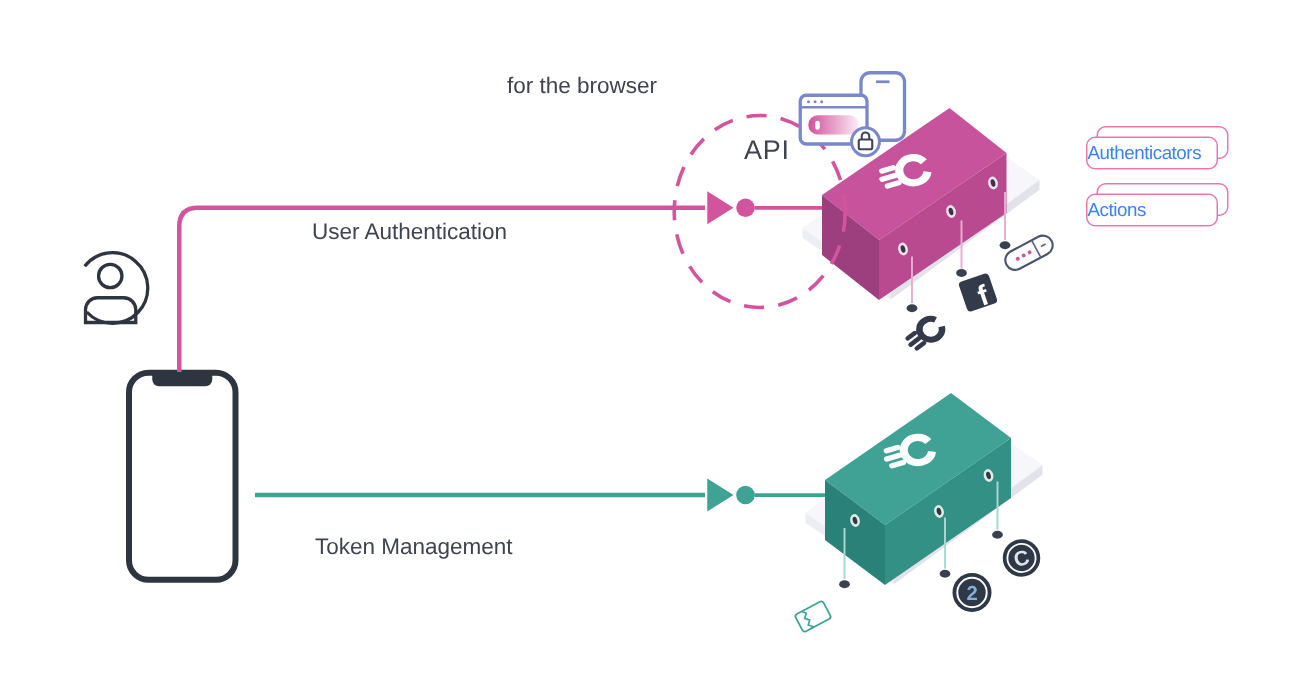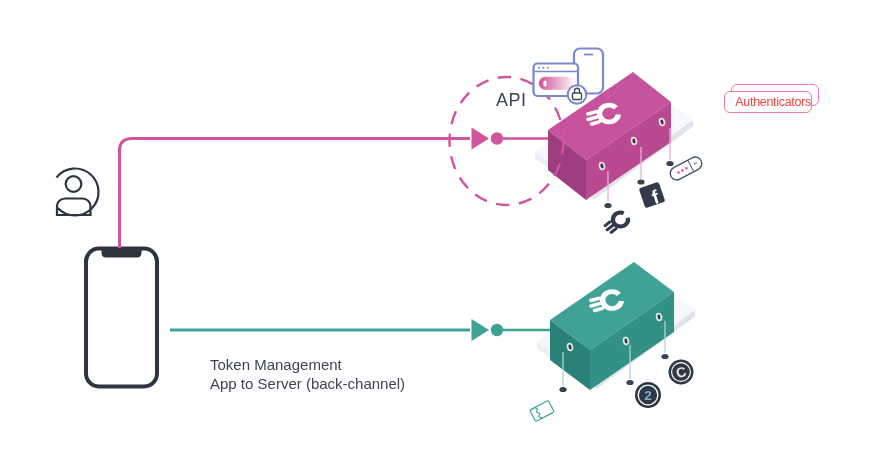--- a/index.html
+++ b/index.html
@@ -5,21 +5,21 @@
   html,body{margin:0;padding:0;background:#fff;}
   .stage{position:relative;width:876px;height:454px;background:#fff;overflow:hidden;font-family:"Liberation Sans",sans-serif;}
   svg{position:absolute;inset:0;}
   .lbl{position:absolute;color:var(--text);font-family:"Liberation Sans",sans-serif;}
   .note{right:438px;top:48.5px;text-align:right;font-size:15px;line-height:18.5px;}
   .api{left:496px;top:90px;font-size:18px;letter-spacing:.5px;}
   .ua{left:208px;top:146px;font-size:15px;}
   .tm{left:210px;top:356px;font-size:15px;line-height:18.5px;}
   .card{position:absolute;width:88px;height:22px;}
   .card-back{position:absolute;left:7px;top:-7px;width:100%;height:100%;border:1.4px solid var(--card-border);border-radius:6px;background:#fff;box-sizing:border-box;}
-  .card-front{position:absolute;inset:0;border:1.4px solid var(--card-border);border-radius:6px;background:#fff;display:flex;align-items:center;justify-content:flex-end;font-size:12.5px;letter-spacing:-0.3px;color:#ef4444;box-sizing:border-box;}
+  .card-front{position:absolute;inset:0;border:1.4px solid var(--card-border);border-radius:6px;background:#fff;display:flex;align-items:center;justify-content:flex-start;font-size:12.5px;letter-spacing:-0.3px;color:#3b82f6;box-sizing:border-box;}
   .pink-line{stroke:var(--pink);fill:none;}
   .pink-fill{fill:var(--pink);}
   .pink-stroke{stroke:var(--pink);}
   .teal-line{stroke:var(--teal);fill:none;}
   .teal-fill{fill:var(--teal);}
   .teal-stroke{stroke:var(--teal);}
   .pink-top{fill:var(--pink-box-top);}
   .pink-front{fill:var(--pink-box-front);}
   .pink-side{fill:var(--pink-box-side);}
   .teal-top{fill:var(--teal-box-top);}
@@ -182,26 +182,33 @@
     </g>
     <g transform="translate(681,372)">
       <circle r="12.5" fill="#2E3846"></circle>
       <circle r="9.4" fill="none" stroke="#fff" stroke-width="1.2"></circle>
       <text x="0" y="5" text-anchor="middle" font-size="14" font-weight="bold" fill="#DDE4EC" font-family="&quot;Liberation Sans&quot;,sans-serif" transform="rotate(-15)">C</text>
     </g>
   </g>
 </svg>
 
 <div class="lbl note">
+  <div>for the browser</div>
 </div>
 <div class="lbl api">API</div>
+<div class="lbl ua">User Authentication</div>
 <div class="lbl tm">
   <div>Token Management</div>
-  <div>App to Server (back-channel)</div>
 </div>
 
 <div class="card" style="left:724px;top:91px;">
   <div class="card-back"></div>
   <div class="card-front">
         <span>Authenticators</span>
       </div>
 </div>
+<div class="card" style="left:724px;top:129px;">
+  <div class="card-back"></div>
+  <div class="card-front">
+        <span>Actions</span>
+      </div>
+</div>
 </div>
 
 </body></html>

